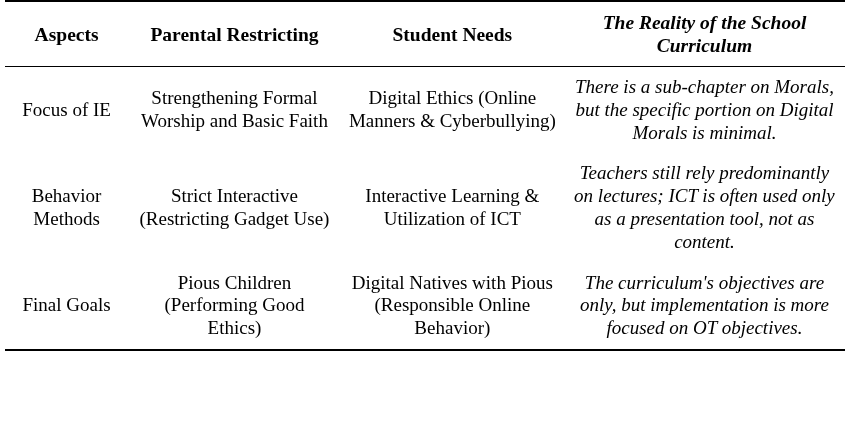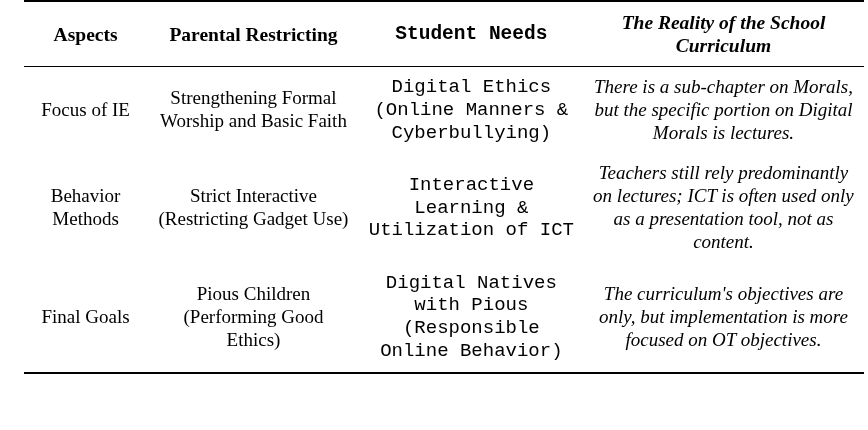--- a/index.html
+++ b/index.html
@@ -10,21 +10,21 @@
   body {
     width: 868px;
     height: 430px;
     font-family: "Liberation Serif", serif;
     color: #000000;
     overflow: hidden;
   }
   .table-wrap {
     width: 852px;
     box-sizing: border-box;
-    padding: 0 24px;
+    padding: 0 5px;
   }
   table.data-table {
     width: 840px;
     border-collapse: collapse;
     table-layout: fixed;
   }
   table.data-table thead tr {
     border-top: 2px solid #000;
     border-bottom: 1.5px solid #000;
   }
@@ -44,21 +44,21 @@
   }
   table.data-table td {
     font-size: 19px;
     line-height: 1.2;
     text-align: center;
     vertical-align: middle;
     padding: 9px 8px 9px 8px;
   }
   .c0 { width: 105px; }
   .c1 { width: 190px; }
-  .c2 { width: 200px; font-family: Liberation Mono, monospace; }
+  .c2 { width: 200px; }
   .c3 { width: 255px; font-style: italic; }
   .cell-aspect { font-size: 19px; margin-top: 29px; }
 </style>
 </head>
 <body>
 
 <div class="table-wrap">
   <table class="data-table">
     <thead>
       <tr>
@@ -66,21 +66,21 @@
         <th class="c1">Parental Restricting</th>
         <th class="c2">Student Needs</th>
         <th class="c3">The Reality of the School Curriculum</th>
       </tr>
     </thead>
     <tbody>
       <tr>
         <td class="c0 cell-aspect">Focus of IE</td>
         <td class="c1">Strengthening Formal Worship and Basic Faith</td>
         <td class="c2">Digital Ethics (Online Manners &amp; Cyberbullying)</td>
-        <td class="c3">There is a sub-chapter on Morals, but the specific portion on Digital Morals is lectures.</td>
+        <td class="c3">There is a sub-chapter on Morals, but the specific portion on Digital Morals is minimal.</td>
       </tr>
       <tr>
         <td class="c0 cell-aspect">Behavior Methods</td>
         <td class="c1">Strict Interactive (Restricting Gadget Use)</td>
         <td class="c2">Interactive Learning &amp; Utilization of ICT</td>
         <td class="c3">Teachers still rely predominantly on lectures; ICT is often used only as a presentation tool, not as content.</td>
       </tr>
       <tr>
         <td class="c0 cell-aspect">Final Goals</td>
         <td class="c1">Pious Children (Performing Good Ethics)</td>

